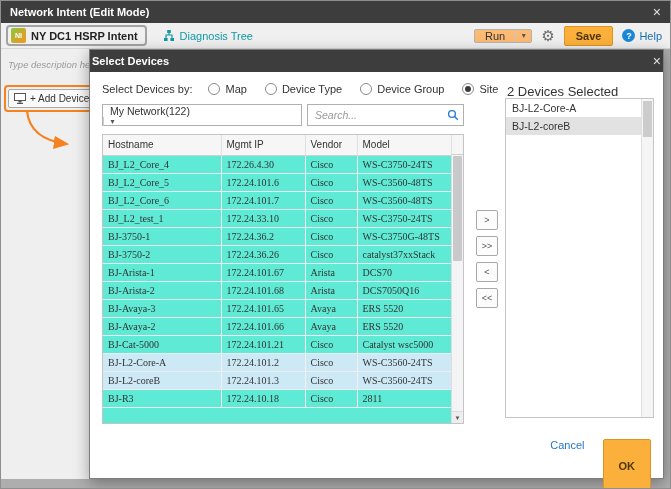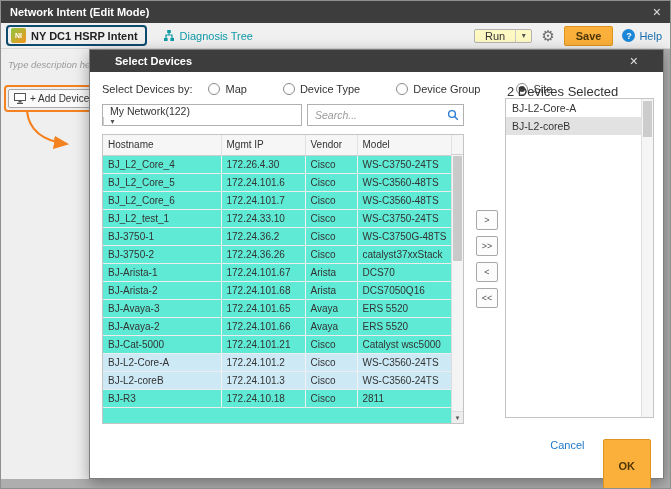--- a/index.html
+++ b/index.html
@@ -6,63 +6,63 @@
   body { font-family:"Liberation Sans", sans-serif; background:#ffffff; }
   .window { position:relative; width:671px; height:489px; border:1px solid #8f8f8f; overflow:hidden; background:#fff; font-size:11px; color:#333; }
 
   
   .titlebar { position:absolute; left:0; top:0; right:0; height:22px; background:#3d3d3d; color:#fff; display:flex; align-items:center; padding:0 9px; }
   .titlebar .title { font-weight:bold; font-size:11px; flex:1; }
   .close-x { color:#e0e0e0; font-size:14px; line-height:1; cursor:pointer; }
 
   
   .toolbar { position:absolute; left:0; top:22px; right:0; height:26px; background:#f0f0f0; border-bottom:1px solid #d8d8d8; display:flex; align-items:center; padding:0 5px; gap:16px; }
-  .intent-annotation { display:inline-flex; align-items:center; gap:5px; border:2px solid #0c4a6e; border-radius:4px; padding:1px 7px 1px 3px; }
+  .intent-annotation { display:inline-flex; align-items:center; gap:5px; border:2px solid #a3a3a3; border-radius:4px; padding:1px 7px 1px 3px; }
   .ni-badge { width:15px; height:15px; border-radius:2px; background:linear-gradient(135deg,#8dc63f 0%,#f7941d 100%); color:#fff; font-size:7px; font-weight:bold; display:flex; align-items:center; justify-content:center; }
   .intent-name { font-weight:bold; color:#222; }
   .diagnosis { display:flex; align-items:center; gap:5px; color:#0f9aa6; cursor:pointer; }
   .toolbar-right { margin-left:auto; display:flex; align-items:center; gap:9px; padding-right:3px; }
-  .run-group { display:flex; border:1px solid #b3b3b3; border-radius:2px; background:#fef9c3; height:14px; align-items:stretch; }
+  .run-group { display:flex; border:1px solid #b3b3b3; border-radius:2px; background:#fdba74; height:14px; align-items:stretch; }
   .run-btn { padding:0 10px; display:flex; align-items:center; color:#333; cursor:pointer; }
   .run-caret { width:16px; border-left:1px solid #c9c9c9; display:flex; align-items:center; justify-content:center; color:#555; font-size:8px; cursor:pointer; }
   .gear { color:#6b6b6b; font-size:15px; cursor:pointer; }
   .save-btn { background:#fbb03b; border:1px solid #dd9520; border-radius:2px; height:20px; padding:0 11px; font-weight:bold; color:#4d3505; display:flex; align-items:center; cursor:pointer; }
   .help { display:flex; align-items:center; gap:4px; color:#1a6fae; cursor:pointer; }
   .help-circle { width:13px; height:13px; border-radius:50%; background:#1c87d6; color:#fff; font-size:9px; font-weight:bold; display:flex; align-items:center; justify-content:center; }
 
   
   .main { position:absolute; left:0; top:48px; right:0; bottom:0; background:#aeaeae; }
   .left-strip { position:absolute; left:0; top:0; width:88px; height:430px; background:#efefef; overflow:hidden; }
   .desc { position:absolute; left:7px; top:10px; font-style:italic; color:#9a9a9a; font-size:9.5px; white-space:nowrap; }
   .add-annotation { position:absolute; left:3px; top:36px; border:2px solid #f58220; border-radius:4px; padding:2px; background:#efefef; }
   .add-device-btn { display:flex; align-items:center; gap:4px; background:#fafafa; border:1px solid #a8a8a8; border-radius:2px; height:19px; padding:0 5px; font-size:10px; color:#333; cursor:pointer; white-space:nowrap; }
   .annotation-arrow { position:absolute; left:0; top:0; z-index:8; pointer-events:none; }
 
   
   .dialog { position:absolute; left:88px; top:0; width:575px; height:430px; background:#fff; border:1px solid #7d7d7d; box-shadow:0 4px 14px rgba(0,0,0,0.35); z-index:5; }
-  .dialog-titlebar { height:22px; background:#3d3d3d; color:#fff; display:flex; align-items:center; padding:0 25px; }
+  .dialog-titlebar { height:22px; background:#3d3d3d; color:#fff; display:flex; align-items:center; padding:0 2px; }
   .dialog-title { font-weight:bold; flex:1; }
   .filter-row { position:absolute; left:12px; top:33px; display:flex; align-items:center; gap:16px; font-size:11px; }
-  .radio-group { display:flex; align-items:center; gap:36px; }
+  .radio-group { display:flex; align-items:center; gap:18px; }
   .radio-option { display:flex; align-items:center; gap:5px; cursor:pointer; }
   .radio-circle { width:12px; height:12px; border-radius:50%; border:1px solid #8a8a8a; background:#fff; position:relative; display:inline-block; }
   .radio-circle.checked:after { content:""; position:absolute; left:2px; top:2px; width:6px; height:6px; border-radius:50%; background:#3c3c3c; }
 
   .dropdown { position:absolute; left:12px; top:54px; width:200px; height:22px; border:1px solid #b0b0b0; background:#fff; display:flex; align-items:stretch; cursor:pointer;flex-direction:column; }
   .dropdown-text { flex:1; padding:0 7px; font-size:10.5px; display:flex; align-items:center; }
   .dropdown-caret { width:18px; border-left:1px solid #ccc; display:flex; align-items:center; justify-content:center; font-size:8px; color:#555; }
   .searchbox { position:absolute; left:217px; top:54px; width:157px; height:22px; border:1px solid #b0b0b0; background:#fff; display:flex; align-items:center; }
   .search-text { flex:1; padding:0 7px; font-style:italic; color:#999; font-size:10.5px; }
   .search-icon-wrap { width:20px; display:flex; align-items:center; justify-content:center; cursor:pointer; }
 
   
   .table-wrap { position:absolute; left:12px; top:84px; width:362px; height:290px; border:1px solid #c4c4c4; background:#5eead4; overflow:hidden; }
   .device-table { border-collapse:collapse; width:349px; table-layout:fixed; font-size:10px; }
   .device-table th { height:20px; background:#f6f6f6; border-bottom:1px solid #cfcfcf; border-right:1px solid #e0e0e0; text-align:left; padding:0 5px; font-weight:normal; color:#333; white-space:nowrap; overflow:hidden; cursor:pointer; }
-  .device-table td { height:18px; border-bottom:1px solid #ededed; border-right:1px solid #f2f2f2; padding:0 5px; white-space:nowrap; overflow:hidden; color:#333; }
+  .device-table td { height:18px; border-bottom:1px solid #ededed; border-right:1px solid #f2f2f2; padding:0 5px; white-space:nowrap; overflow:hidden; color:#333;font-family:Liberation Serif, serif; }
   .device-table tr { cursor:pointer; }
   .device-table tr.selected td { background:#cde9f6; }
   .col-host { width:118px; } .col-ip { width:84px; } .col-vendor { width:52px; } .col-model { width:95px; }
   .header-filler { position:absolute; right:0; top:0; width:12px; height:20px; background:#f6f6f6; border-left:1px solid #e0e0e0; border-bottom:1px solid #cfcfcf; }
   .table-scrollbar { position:absolute; right:0; top:20px; bottom:0; width:12px; background:#f4f4f4; border-left:1px solid #ddd; cursor:pointer; }
   .table-scroll-thumb { position:absolute; left:1px; right:1px; top:1px; height:105px; background:#c9c9c9; border-radius:1px; cursor:grab; }
   .scroll-arrow-down { position:absolute; left:0; right:0; bottom:0; height:12px; display:flex; align-items:center; justify-content:center; font-size:6px; color:#555; background:#ededed; border-top:1px solid #ddd; cursor:pointer; }
 
   
   .transfer { position:absolute; left:386px; top:160px; display:flex; flex-direction:column; gap:6px; }

